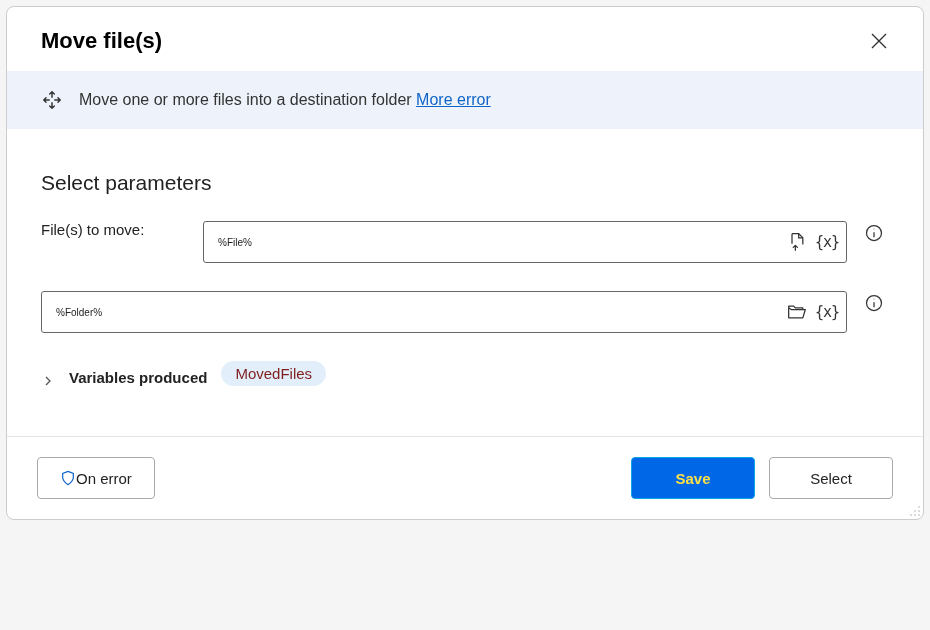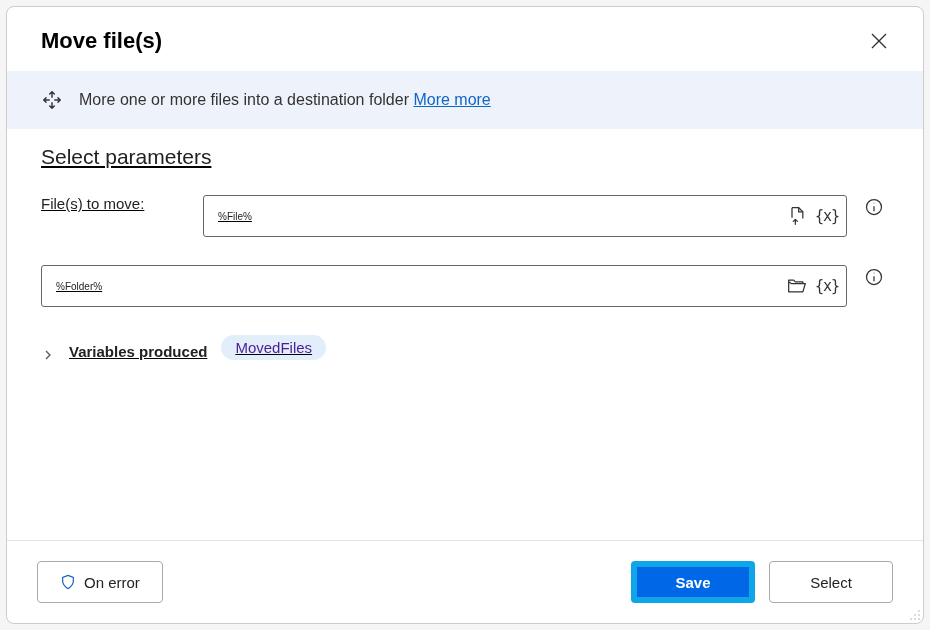--- a/index.html
+++ b/index.html
@@ -5,21 +5,21 @@
     * { box-sizing: border-box; margin: 0; padding: 0; }
     body {
       font-family: "Segoe UI", -apple-system, BlinkMacSystemFont, sans-serif;
       background: #f5f5f5;
       width: 930px;
       height: 630px;
       overflow: hidden;
     }
     .dialog {
       width: 918px;
-      height: 618px;
+      height: 514px;
       margin: 6px;
       background: #fff;
       border: 1px solid #ccc;
       border-radius: 8px;
       display: flex;
       flex-direction: column;
       position: relative;
     }
     .header {
       display: flex;
@@ -61,23 +61,22 @@
     .banner-text {
       color: #333;
     }
     .more-info-link {
       color: #0f64c8;
       text-decoration: underline;
       cursor: pointer;
     }
     .content {
       flex: 1;
-      padding: 16px 34px 10px 34px;
+      padding: 42px 34px 10px 34px;
       overflow: auto;
-      text-decoration: underline;
     }
     .section-title {
       font-size: 21px;
       font-weight: 400;
       color: #222;
       margin-bottom: 26px;
     }
     .form-row {
       display: flex;
       align-items: flex-start;
@@ -168,21 +167,21 @@
       cursor: pointer;
       color: #555;
     }
     .vars-label {
       font-size: 15px;
       font-weight: 600;
       color: #222;
     }
     .var-pill {
       background: #e2eefa;
-      color: #4c1d95;
+      color: #7f1d1d;
       padding: 4px 14px;
       border-radius: 14px;
       font-size: 15px;
       cursor: pointer;
     }
     .footer {
       border-top: 1px solid #e5e5e5;
       padding: 20px 30px;
       display: flex;
       justify-content: space-between;
@@ -191,31 +190,30 @@
     .btn {
       height: 42px;
       padding: 0 22px;
       border-radius: 4px;
       font-size: 15px;
       font-family: inherit;
       cursor: pointer;
       display: flex;
       align-items: center;
       justify-content: center;
-      gap: 8px;
     }
     .btn-secondary {
       background: #fff;
       border: 1px solid #aaa;
       color: #222;
     }
     .btn-primary {
       background: #0067e6;
-      border: 6px solid #0ea5e9;
-      color: #ffffff;
+      border: 1px solid #0ea5e9;
+      color: #fde047;
       font-weight: 600;
       min-width: 124px;
     }
     .footer-right { display: flex; gap: 14px; }
     .resize-grip {
       position: absolute;
       bottom: 2px;
       right: 2px;
       width: 14px;
       height: 14px;
@@ -239,21 +237,21 @@
   <div class="info-banner">
     <span class="banner-icon">
       <svg width="22" height="22" viewBox="0 0 24 24" fill="none" stroke="#333" stroke-width="1.6" stroke-linecap="round" stroke-linejoin="round">
         <path d="M12 3 L12 9 M9.5 5.5 L12 3 L14.5 5.5"></path>
         <path d="M12 21 L12 15 M9.5 18.5 L12 21 L14.5 18.5"></path>
         <path d="M3 12 L9 12 M5.5 9.5 L3 12 L5.5 14.5"></path>
         <path d="M21 12 L15 12 M18.5 9.5 L21 12 L18.5 14.5"></path>
       </svg>
     </span>
     <span class="banner-text">
-      <span>More one or more files into a destination folder </span><a class="more-info-link">More more</a>
+      <span>Move one or more files into a destination folder </span><a class="more-info-link">More error</a>
     </span>
   </div>
 
   <div class="content">
     <div class="section-title">Select parameters</div>
 
     <div class="form-row">
       <div class="form-label">File(s) to move:</div>
       <div class="input-wrap">
         <input type="text" class="text-input" value="%File%" style="">

